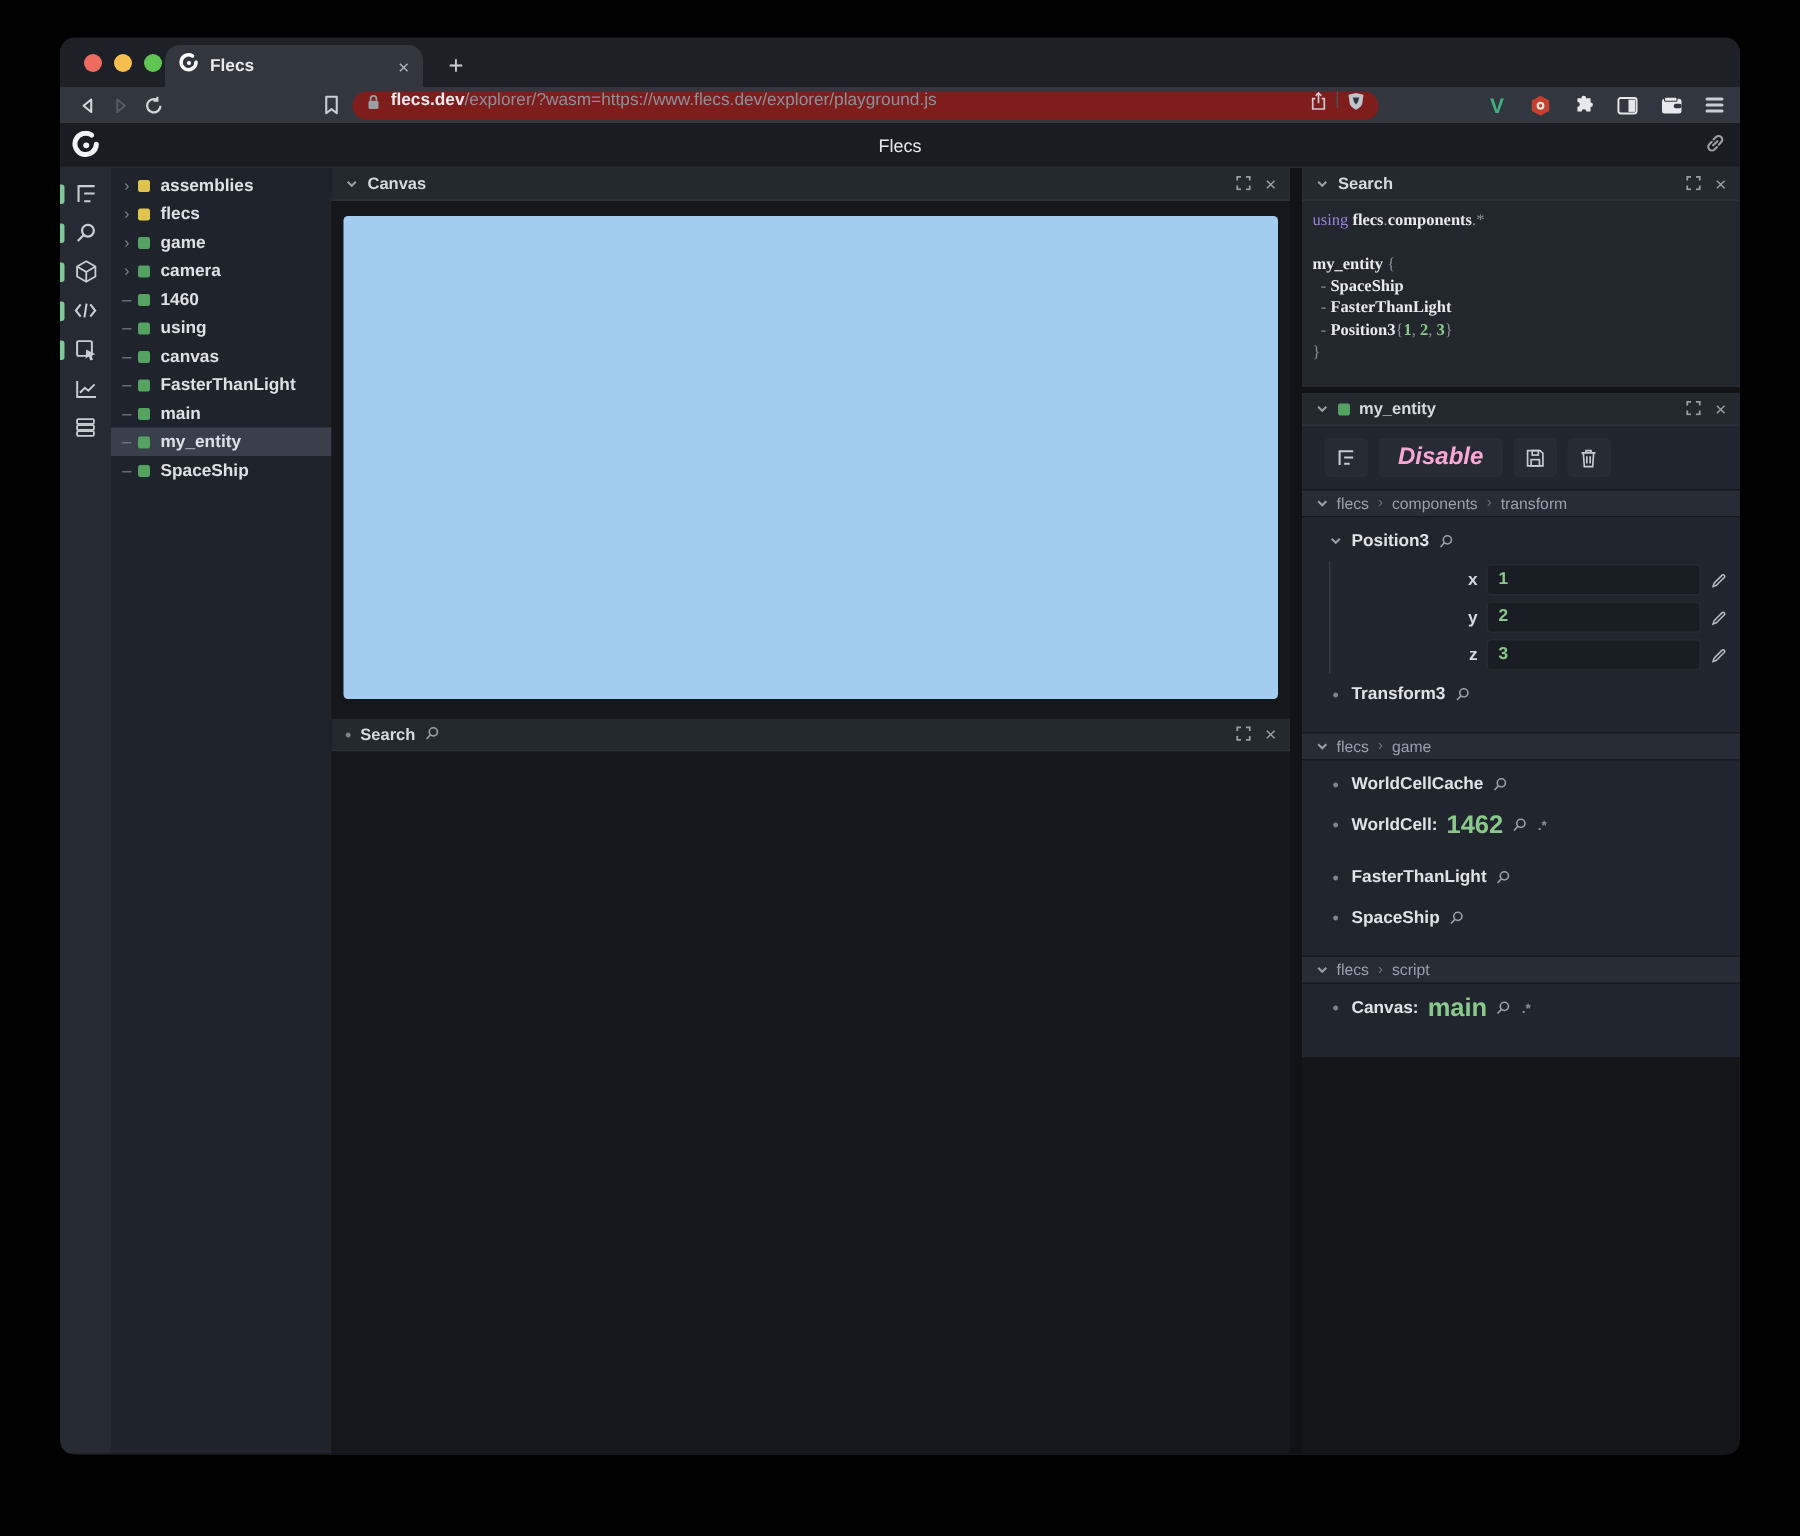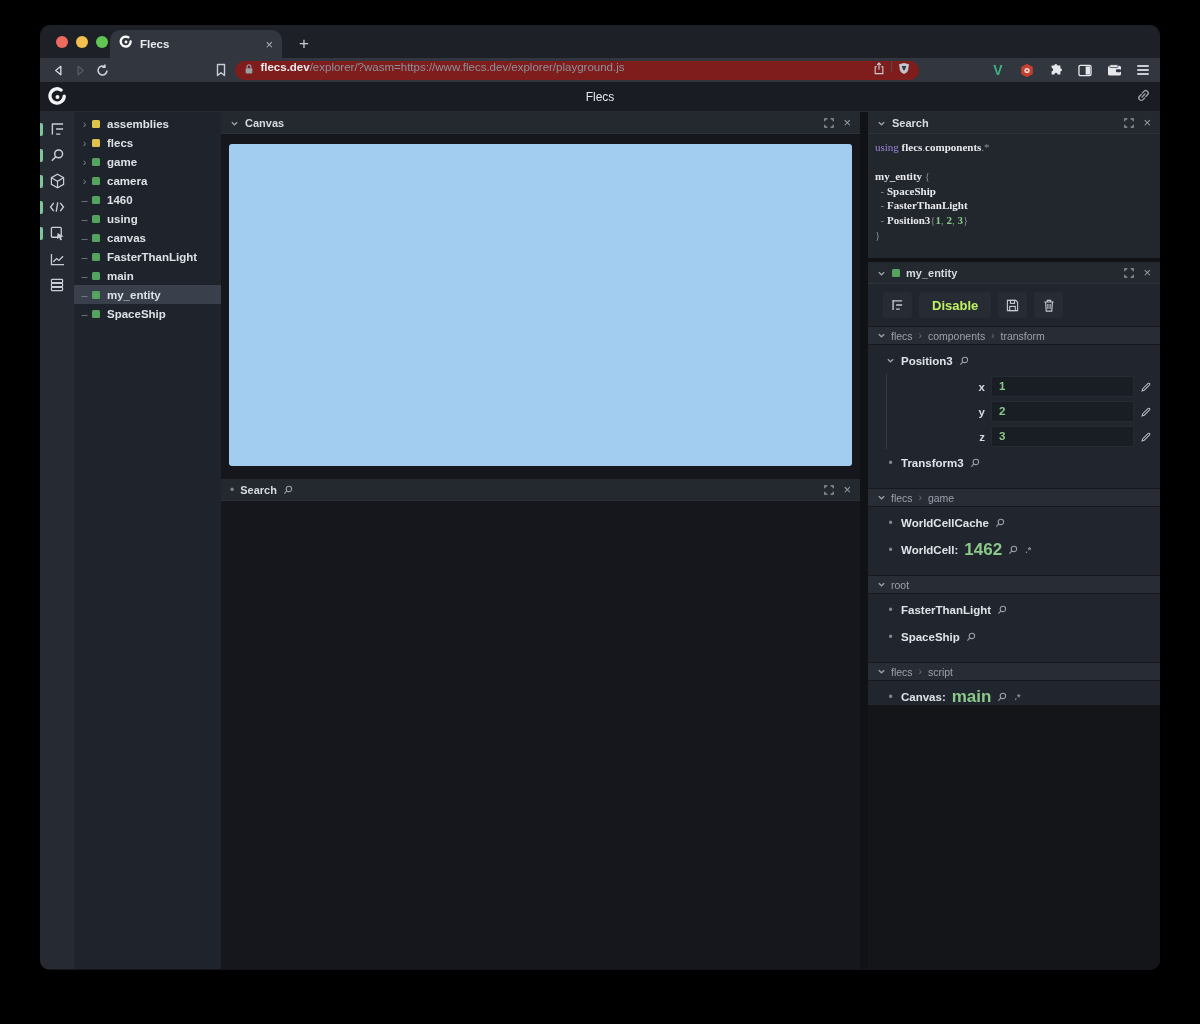--- a/index.html
+++ b/index.html
@@ -80,22 +80,22 @@
   .tok-p{color:#878e99;}
   .tok-num{color:#8bc98b;font-weight:bold;}
   .hgap{height:4px;background:#101216;flex:none;}
   .green-square{width:8px;height:8px;border-radius:1.5px;background:#55a361;flex:none;}
   .entity-content{height:421px;background:#21252d;flex:none;overflow:hidden;}
   .below-entity{flex:1;background:#141519;}
   
   .btnrow{display:flex;gap:7px;padding:8px 0 8px 15px;}
   .ibtn{height:26px;background:#272b33;border:none;border-radius:3px;display:flex;
     align-items:center;justify-content:center;padding:0;width:29px;}
-  .tbtn{height:26px;background:#272b33;border:none;border-radius:3px;color:#bef264;
-    font-size:13px;font-weight:bold;padding:0 13px;font-family:"Liberation Sans",sans-serif;}
+  .tbtn{height:26px;background:#272b33;border:none;border-radius:3px;color:#f9a8d4;
+    font-size:16px;font-weight:bold;padding:0 13px;font-family:"Liberation Sans",sans-serif;font-style:italic;}
   
   .sec-header{height:19px;background:#282c34;border-top:1px solid #16181d;border-bottom:1px solid #16181d;
     display:flex;align-items:center;padding-left:9px;box-sizing:border-box;gap:5px;margin-top:6px;}
   .sec-header:first-of-type{margin-top:0;}
   .sec-path{color:#9aa1ac;font-size:10.5px;}
   .sec-sep{color:#6a7280;font-size:10px;margin:0 1px;}
   .sec-body{padding:2px 0 6px 0;}
   .comp-row{height:27px;display:flex;align-items:center;padding-left:18px;gap:6px;}
   .comp-bullet{color:#7d8591;font-size:12px;width:9px;text-align:center;}
   .comp-name{color:#dfe3e8;font-size:11.5px;font-weight:bold;white-space:nowrap;}
@@ -575,28 +575,20 @@
                   <svg width="10" height="10" viewBox="0 0 11 11">
                     <g fill="none" stroke="#98a0aa" stroke-width="1.2">
                       <circle cx="6.5" cy="4.3" r="3"></circle>
                       <path d="M4.3 6.5 L1.5 9.5"></path>
                     </g>
                   </svg>
                 </span>
                 <span class="comp-suffix">.*</span>
               </div>
             </div>
-            <div class="sec-header">
-              <span style="display: flex;">
-                <svg width="9" height="9" viewBox="0 0 10 10">
-                  <path d="M2 3.5 L5 6.5 L8 3.5" fill="none" stroke="#9aa0a6" stroke-width="1.5"></path>
-                </svg>
-              </span>
-              <span class="sec-path">root</span>
-            </div>
             <div class="sec-body">
               <div class="comp-row">
                 <span class="comp-bullet">•</span>
                 <span class="comp-name">FasterThanLight</span>
                 <span style="display: flex;">
                   <svg width="10" height="10" viewBox="0 0 11 11">
                     <g fill="none" stroke="#98a0aa" stroke-width="1.2">
                       <circle cx="6.5" cy="4.3" r="3"></circle>
                       <path d="M4.3 6.5 L1.5 9.5"></path>
                     </g>

